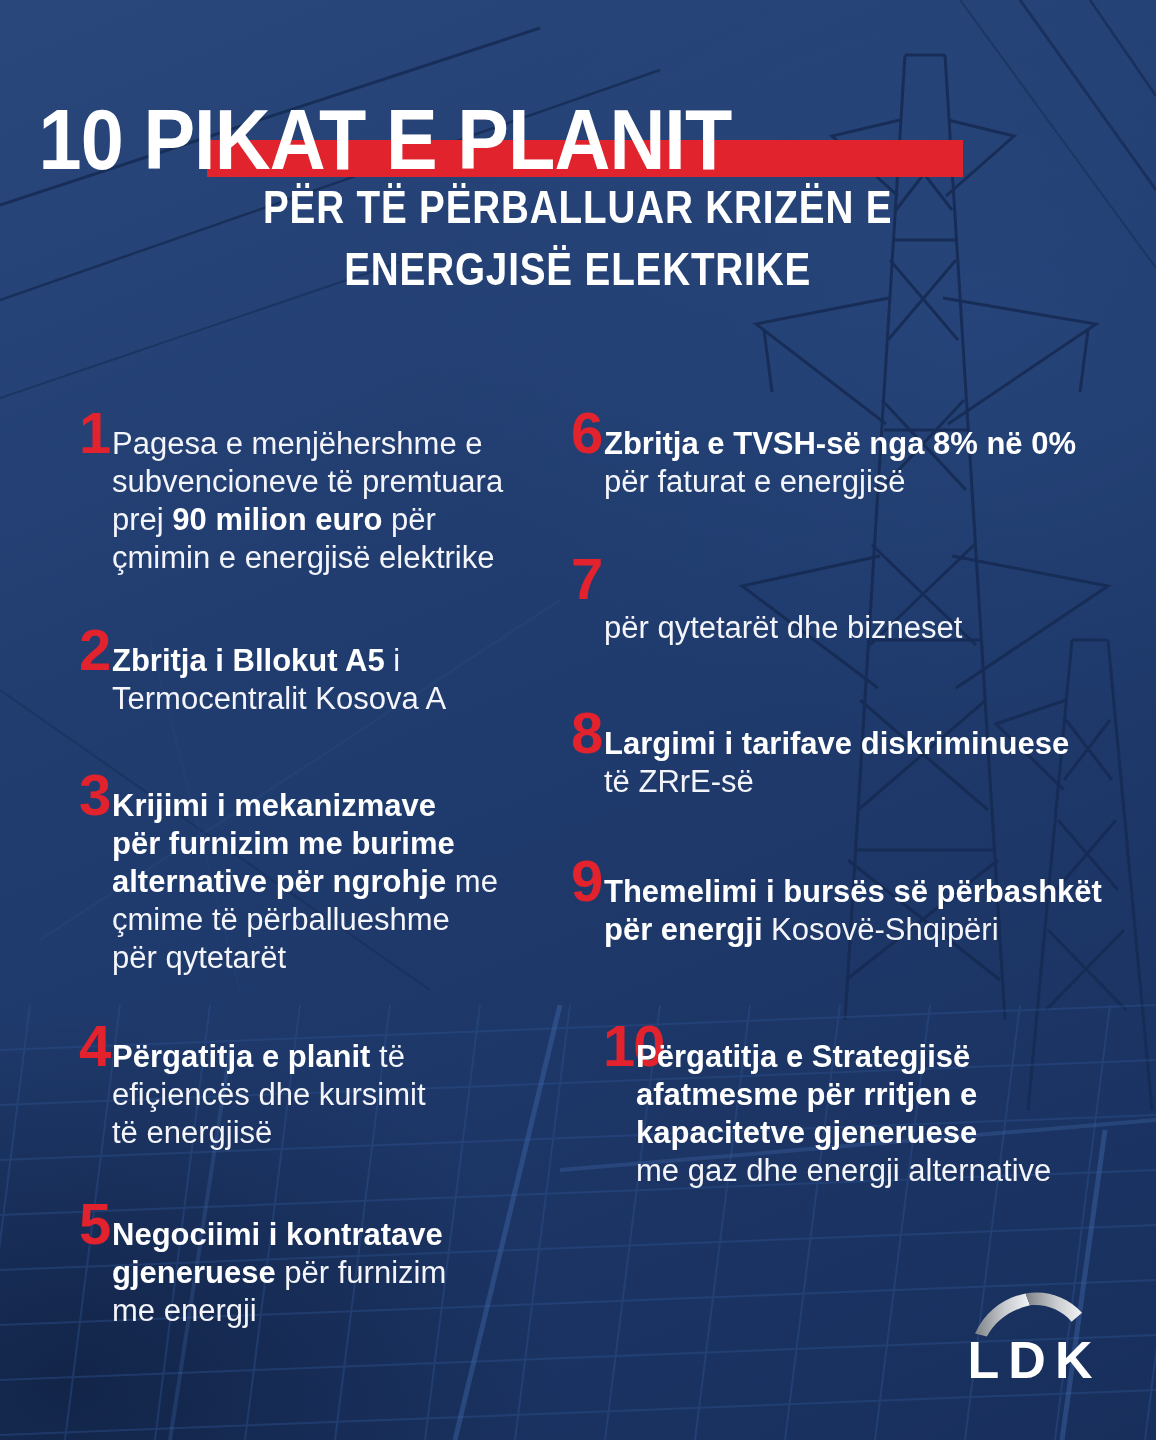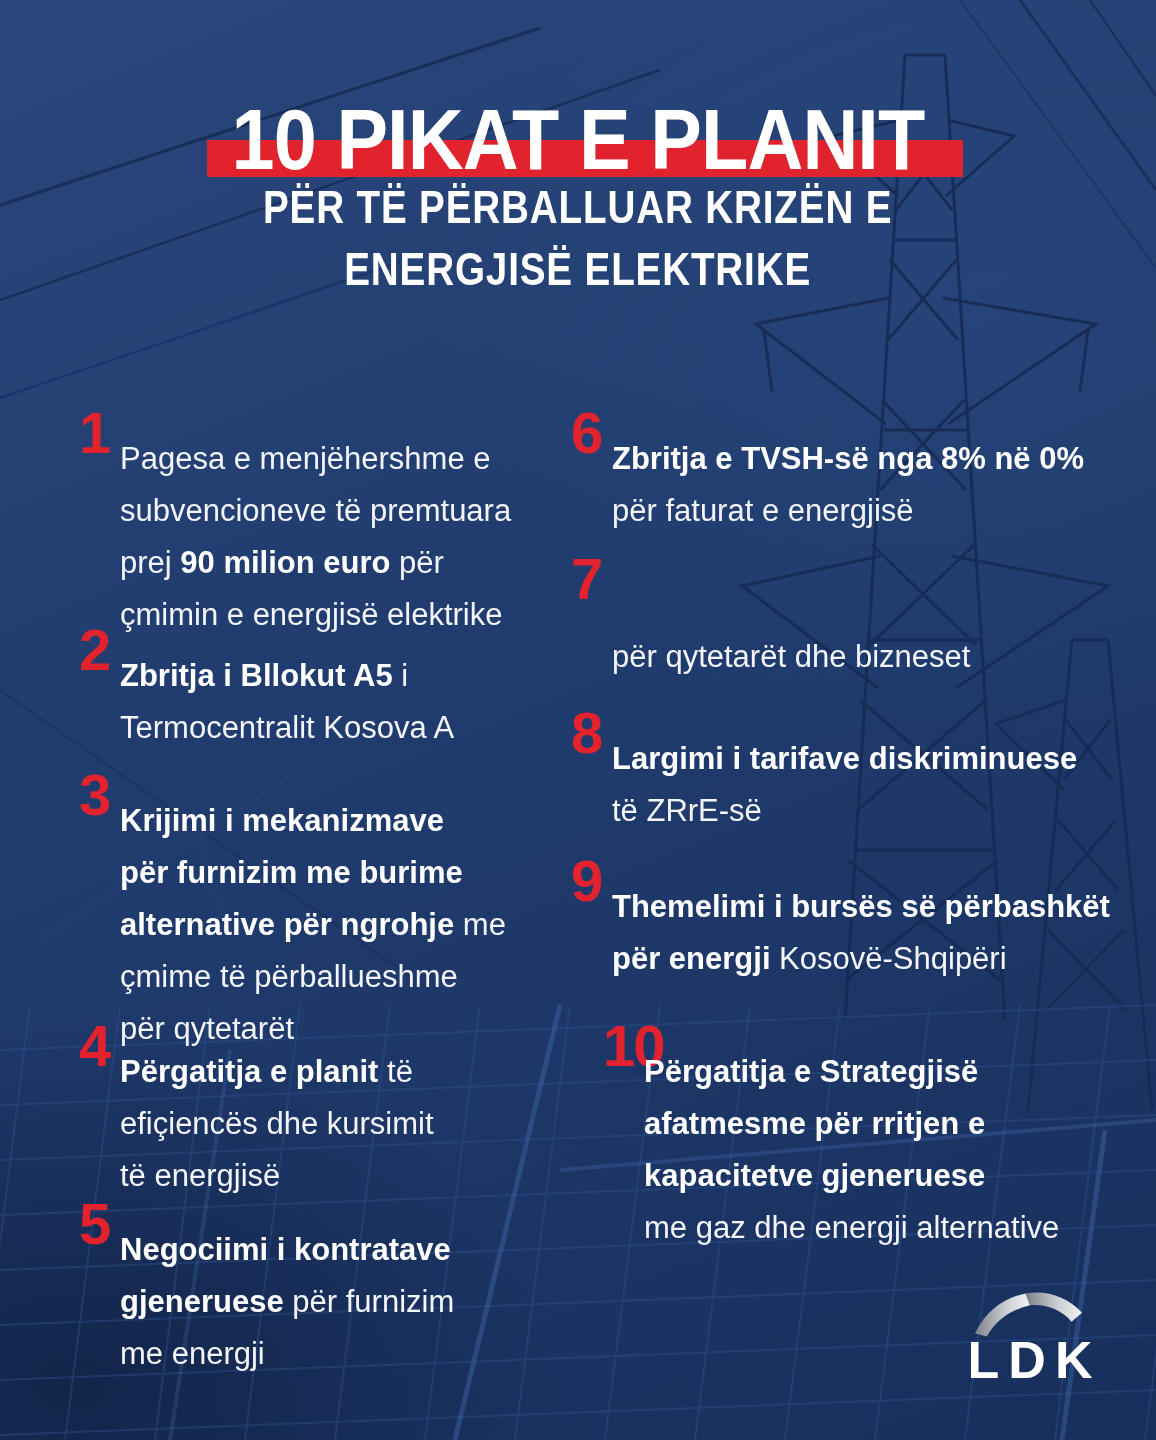--- a/index.html
+++ b/index.html
@@ -7,39 +7,39 @@
     position:relative;width:1156px;height:1440px;overflow:hidden;
     font-family:"Liberation Sans",sans-serif;
     background:
       radial-gradient(900px 700px at 85% 22%, rgba(46,80,136,.35), rgba(46,80,136,0) 62%),
       radial-gradient(750px 560px at 6% 96%, rgba(9,20,44,.5), rgba(9,20,44,0) 65%),
       linear-gradient(158deg,#2a477c 0%,#213d70 38%,#1d3768 66%,#182f5c 100%);
   }
   .bg{position:absolute;left:0;top:0;z-index:0;}
   
   .red-bar{position:absolute;left:207px;top:140px;width:756px;height:37px;background:#e0232c;z-index:1;}
-  .title-wrap{position:absolute;left:0;top:96px;width:1156px;text-align:center;z-index:2;}
+  .title-wrap{position:absolute;left:0;top:96px;width:1156px;text-align:left;z-index:2;}
   .title{
     display:inline-block;margin:0;color:#ffffff;font-size:86px;font-weight:800;line-height:1;
     letter-spacing:-1px;white-space:nowrap;transform:scaleX(.9);transform-origin:center;
   }
   .subtitle-wrap{position:absolute;left:0;top:176px;width:1156px;text-align:center;z-index:2;}
   .subtitle{
     display:inline-block;color:#ffffff;font-size:46px;font-weight:700;line-height:62px;
     letter-spacing:1px;white-space:pre-line;transform:scaleX(.84);transform-origin:center;
   }
   
   .point{position:absolute;z-index:2;}
   .num{
     position:absolute;left:-25px;top:-13px;z-index:1;
     font-size:58px;font-weight:800;line-height:1;color:#e2222c;letter-spacing:-2px;
   }
   .txt{
-    position:relative;z-index:2;margin:16px;
-    font-size:31px;line-height:52px;color:#f3f5fa;white-space:pre;
+    position:relative;z-index:2;margin:8px;
+    font-size:31px;line-height:38px;color:#f3f5fa;white-space:pre;
   }
   .txt .b{font-weight:700;color:#ffffff;text-align:center;}
   .txt .r{font-weight:400;}
   
   .logo{position:absolute;left:945px;top:1286px;width:170px;text-align:center;z-index:2;}
   .logo .swoosh{display:block;margin:0 auto -6px auto;}
   .logo-text{
     font-size:52px;font-weight:800;line-height:1.1;color:#ffffff;letter-spacing:9px;
     padding-left:9px; 
   }

